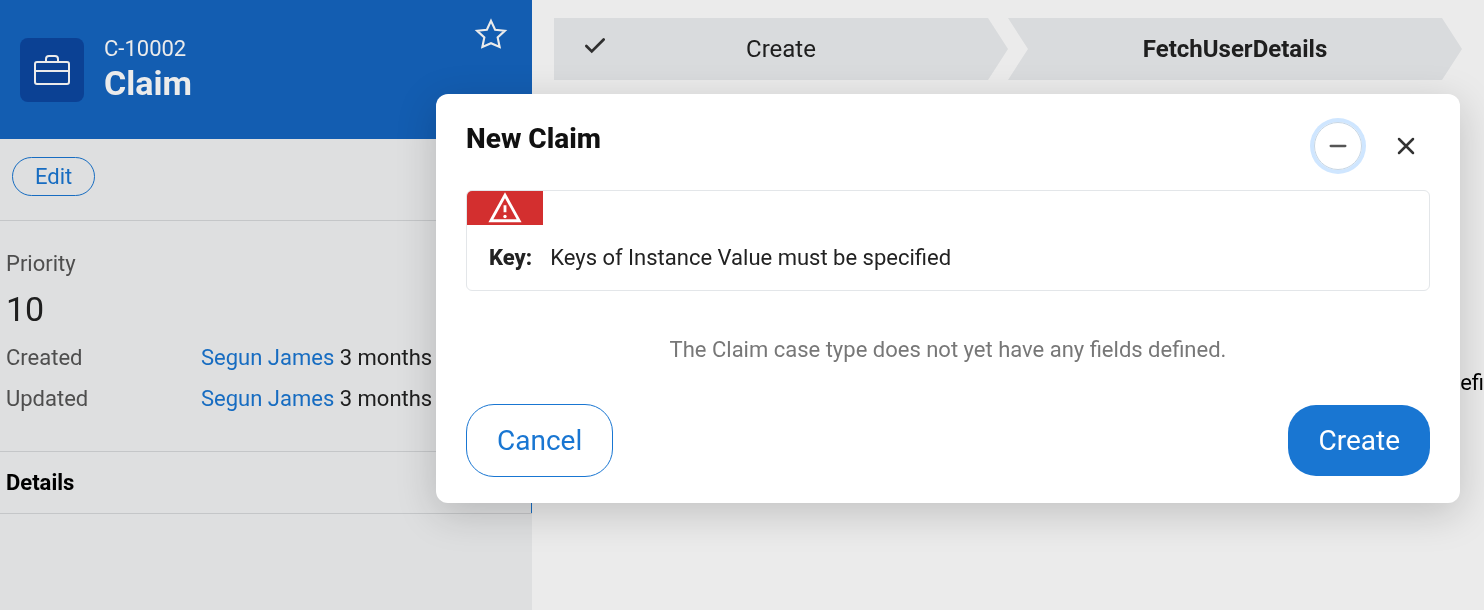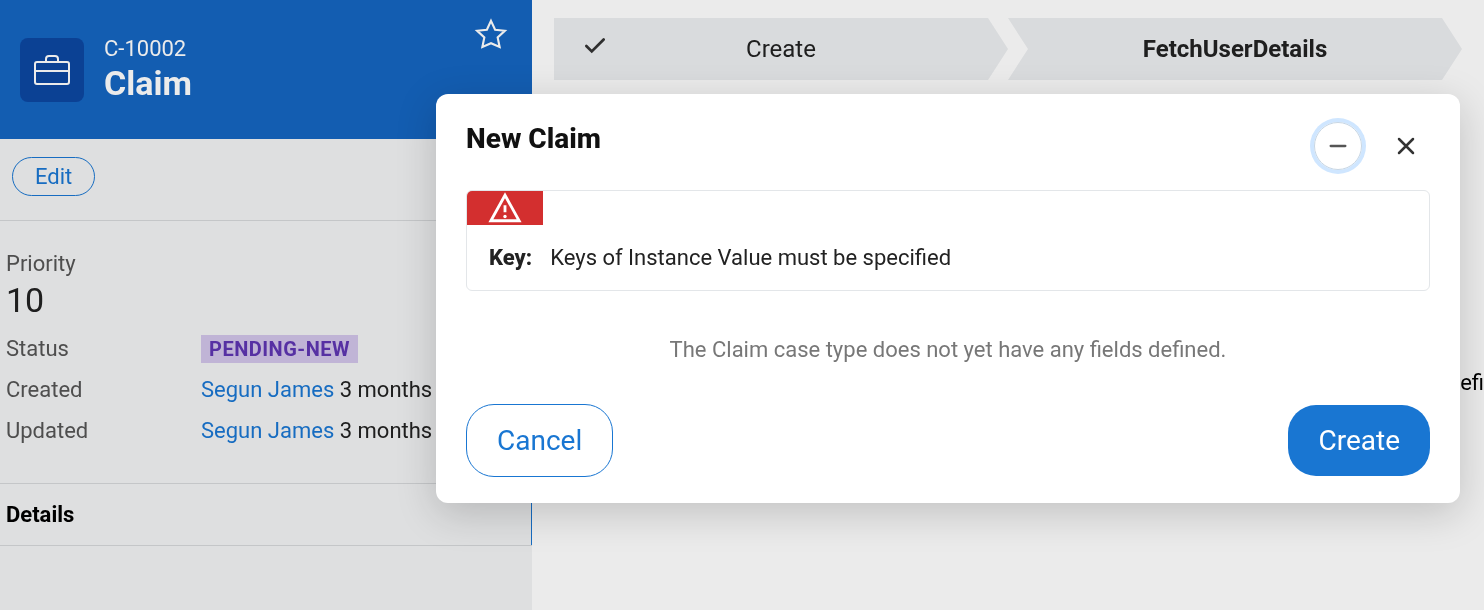--- a/index.html
+++ b/index.html
@@ -13,21 +13,21 @@
     .case-id { font-size: 22px; font-weight: 400; }
     .case-type { font-size: 34px; font-weight: 700; margin-top: 2px; }
     .star-btn { position: absolute; right: 24px; top: 18px; background: none; border: none; cursor: pointer; }
 
     .actions-row { display: flex; align-items: center; justify-content: space-between; padding: 18px 12px 24px 12px; border-bottom: 1px solid #d5d7da; }
     .edit-btn { border: 1.5px solid #1976d2; background: transparent; color: #1976d2; font-size: 22px; padding: 6px 22px; border-radius: 24px; cursor: pointer; }
     .actions-link { color: #1976d2; font-size: 22px; }
 
     .info-block { padding: 10px 6px 0 6px; }
     .label { color: #555; font-size: 22px; margin-top: 20px; }
-    .value { font-size: 34px; color: #222; margin-top: 4px; }
+    .value { font-size: 34px; color: #222; margin-top: 13px; }
 
     .kv-row { display: flex; align-items: center; gap: 0; margin-top: 16px; }
     .kv-label { width: 195px; color: #555; font-size: 22px; }
     .kv-value { font-size: 22px; color: #222; }
     .status-badge { background: #d1c4e9; color: #5e35b1; font-weight: 700; padding: 2px 8px; font-size: 20px; letter-spacing: .5px; }
     .user-link { color: #1976d2; }
 
     .tabs-list { margin-top: 40px; border-top: 1px solid #d5d7da; }
     .tab-item { padding: 18px 6px; border-bottom: 1px solid #d5d7da; font-size: 22px; position: relative; }
     .tab-item.active { font-weight: 700; }
@@ -88,24 +88,20 @@
 
     <div class="actions-row">
       <button class="edit-btn">Edit</button>
       <span class="actions-link">Acti</span>
     </div>
 
     <div class="info-block">
       <div class="label">Priority</div>
       <div class="value">10</div>
 
-      <div class="kv-row">
-        <div class="kv-label">Status</div>
-        <div class="kv-value"><span class="status-badge">PENDING-NEW</span></div>
-      </div>
 
       <div class="kv-row">
         <div class="kv-label">Created</div>
         <div class="kv-value">
           <span class="user-link">Segun James</span>
           <span>3 months</span>
         </div>
       </div>
 
       <div class="kv-row">

